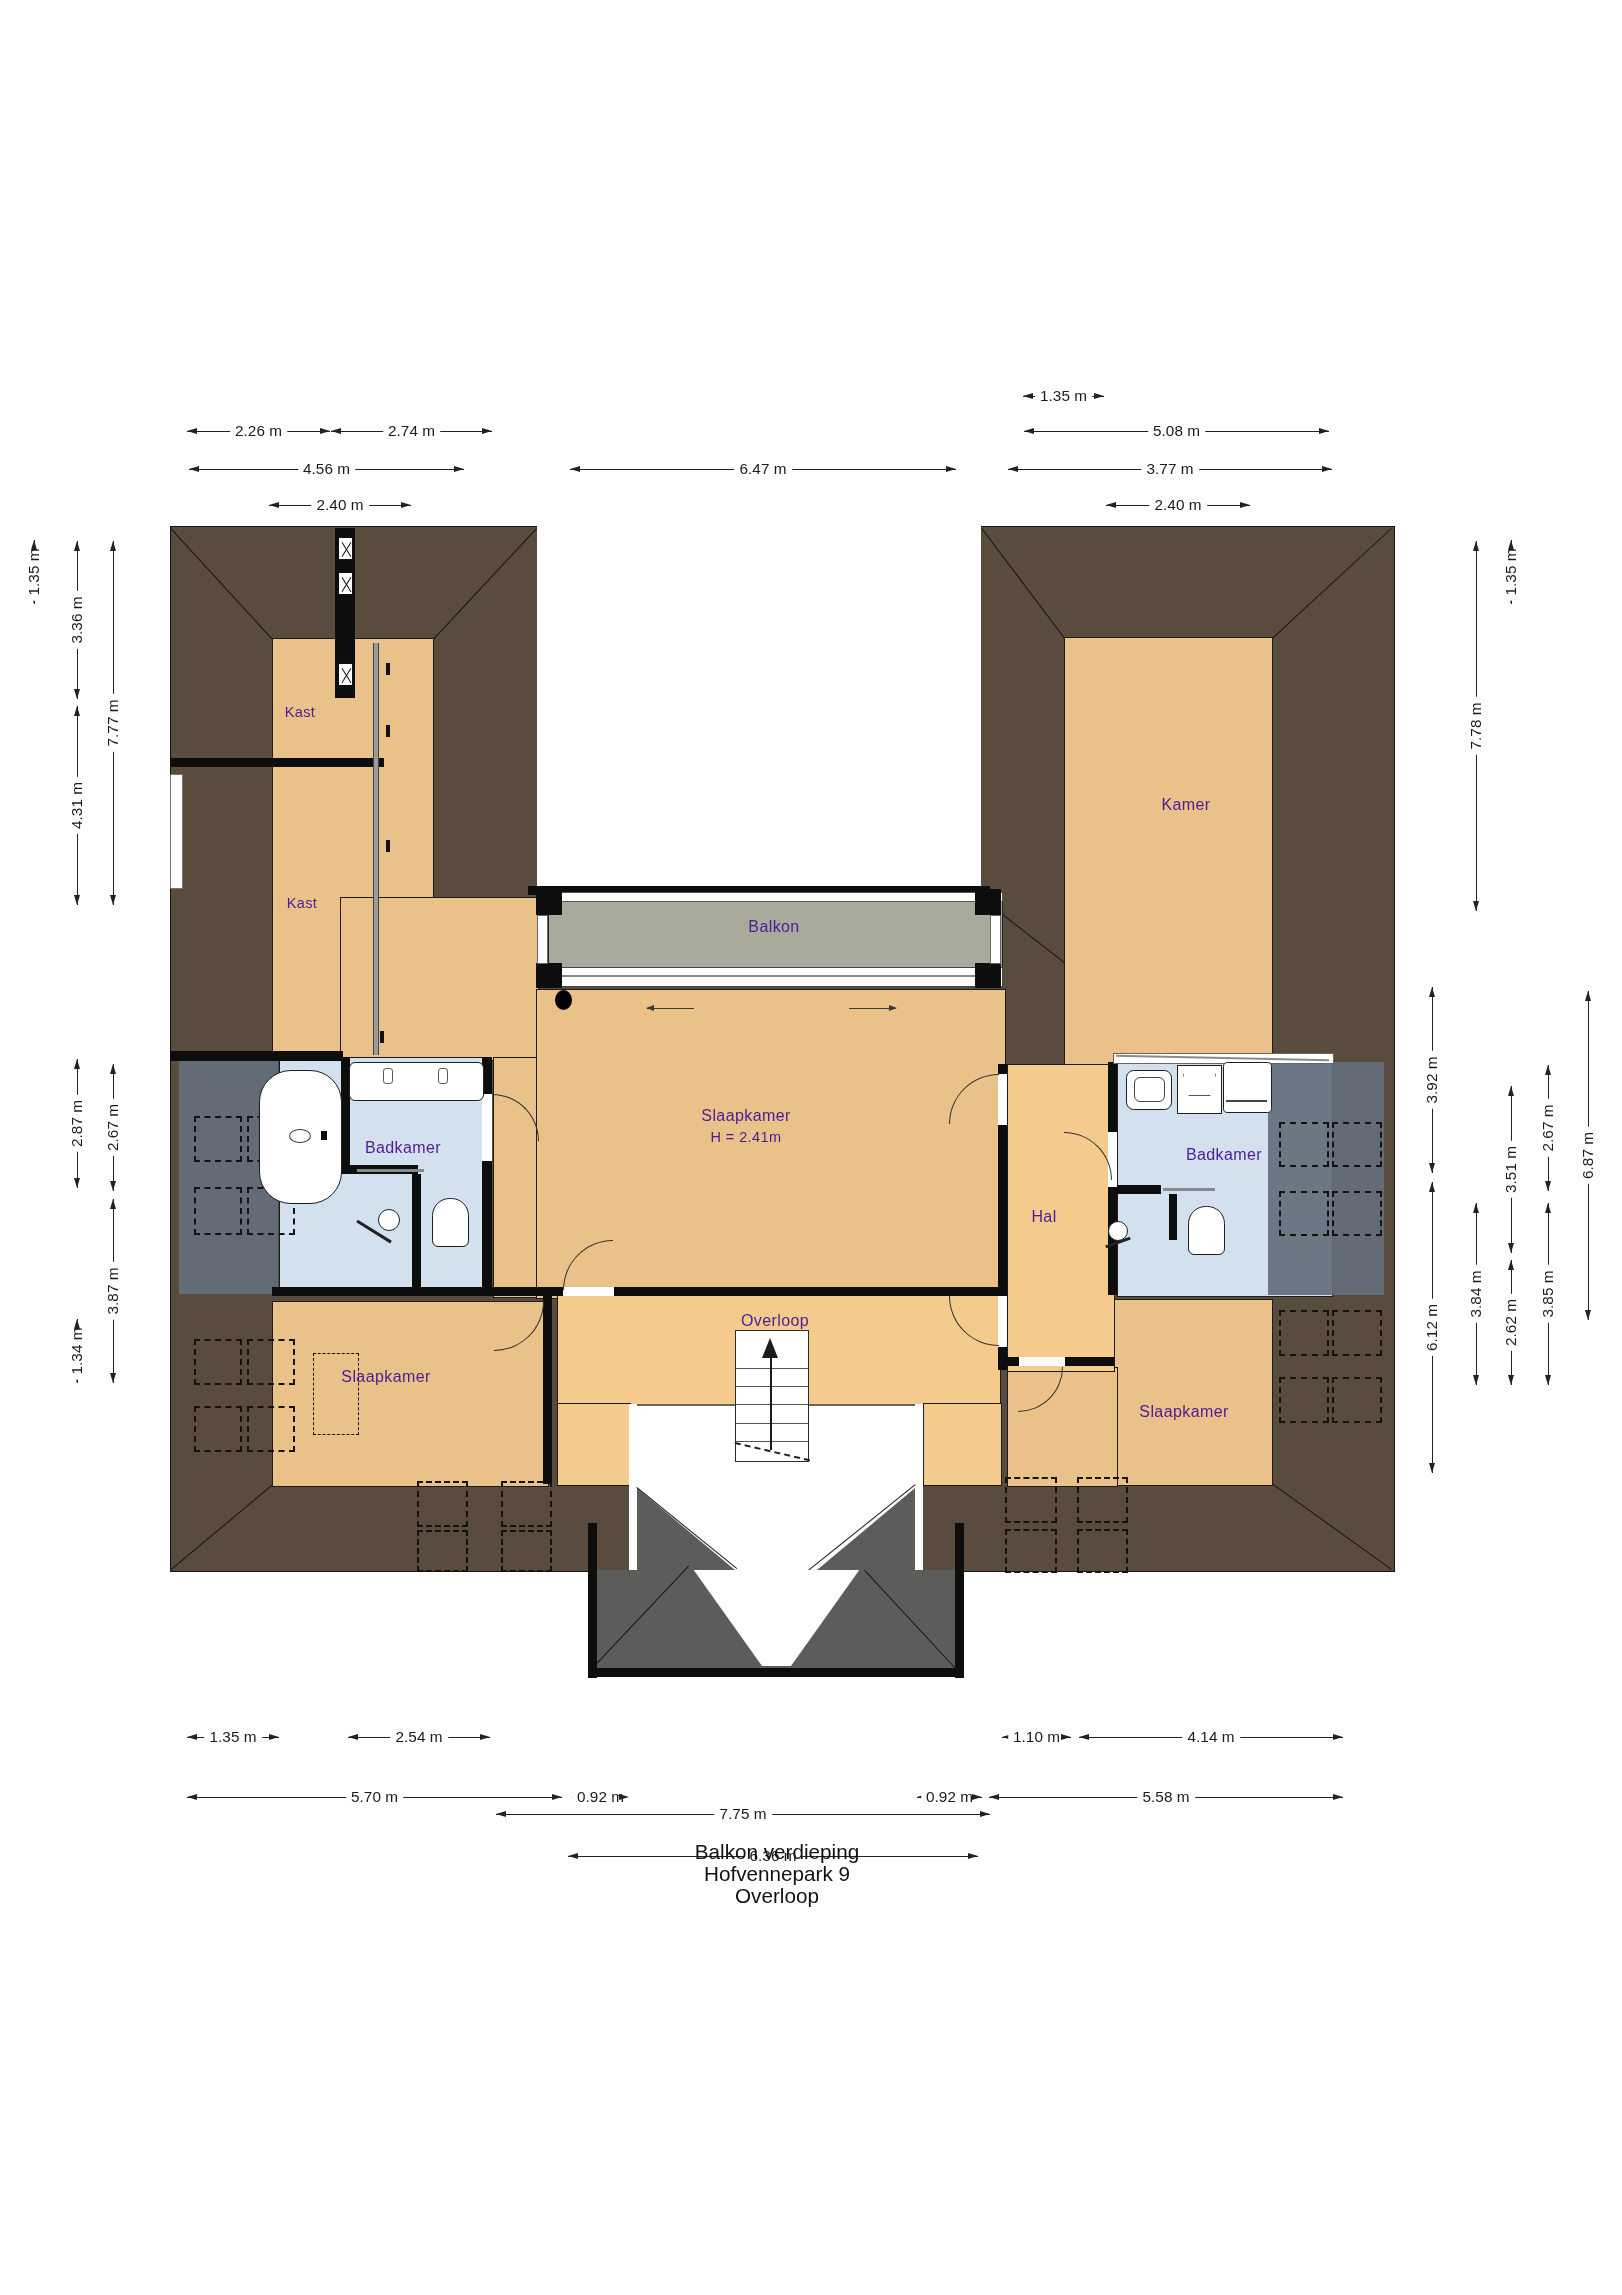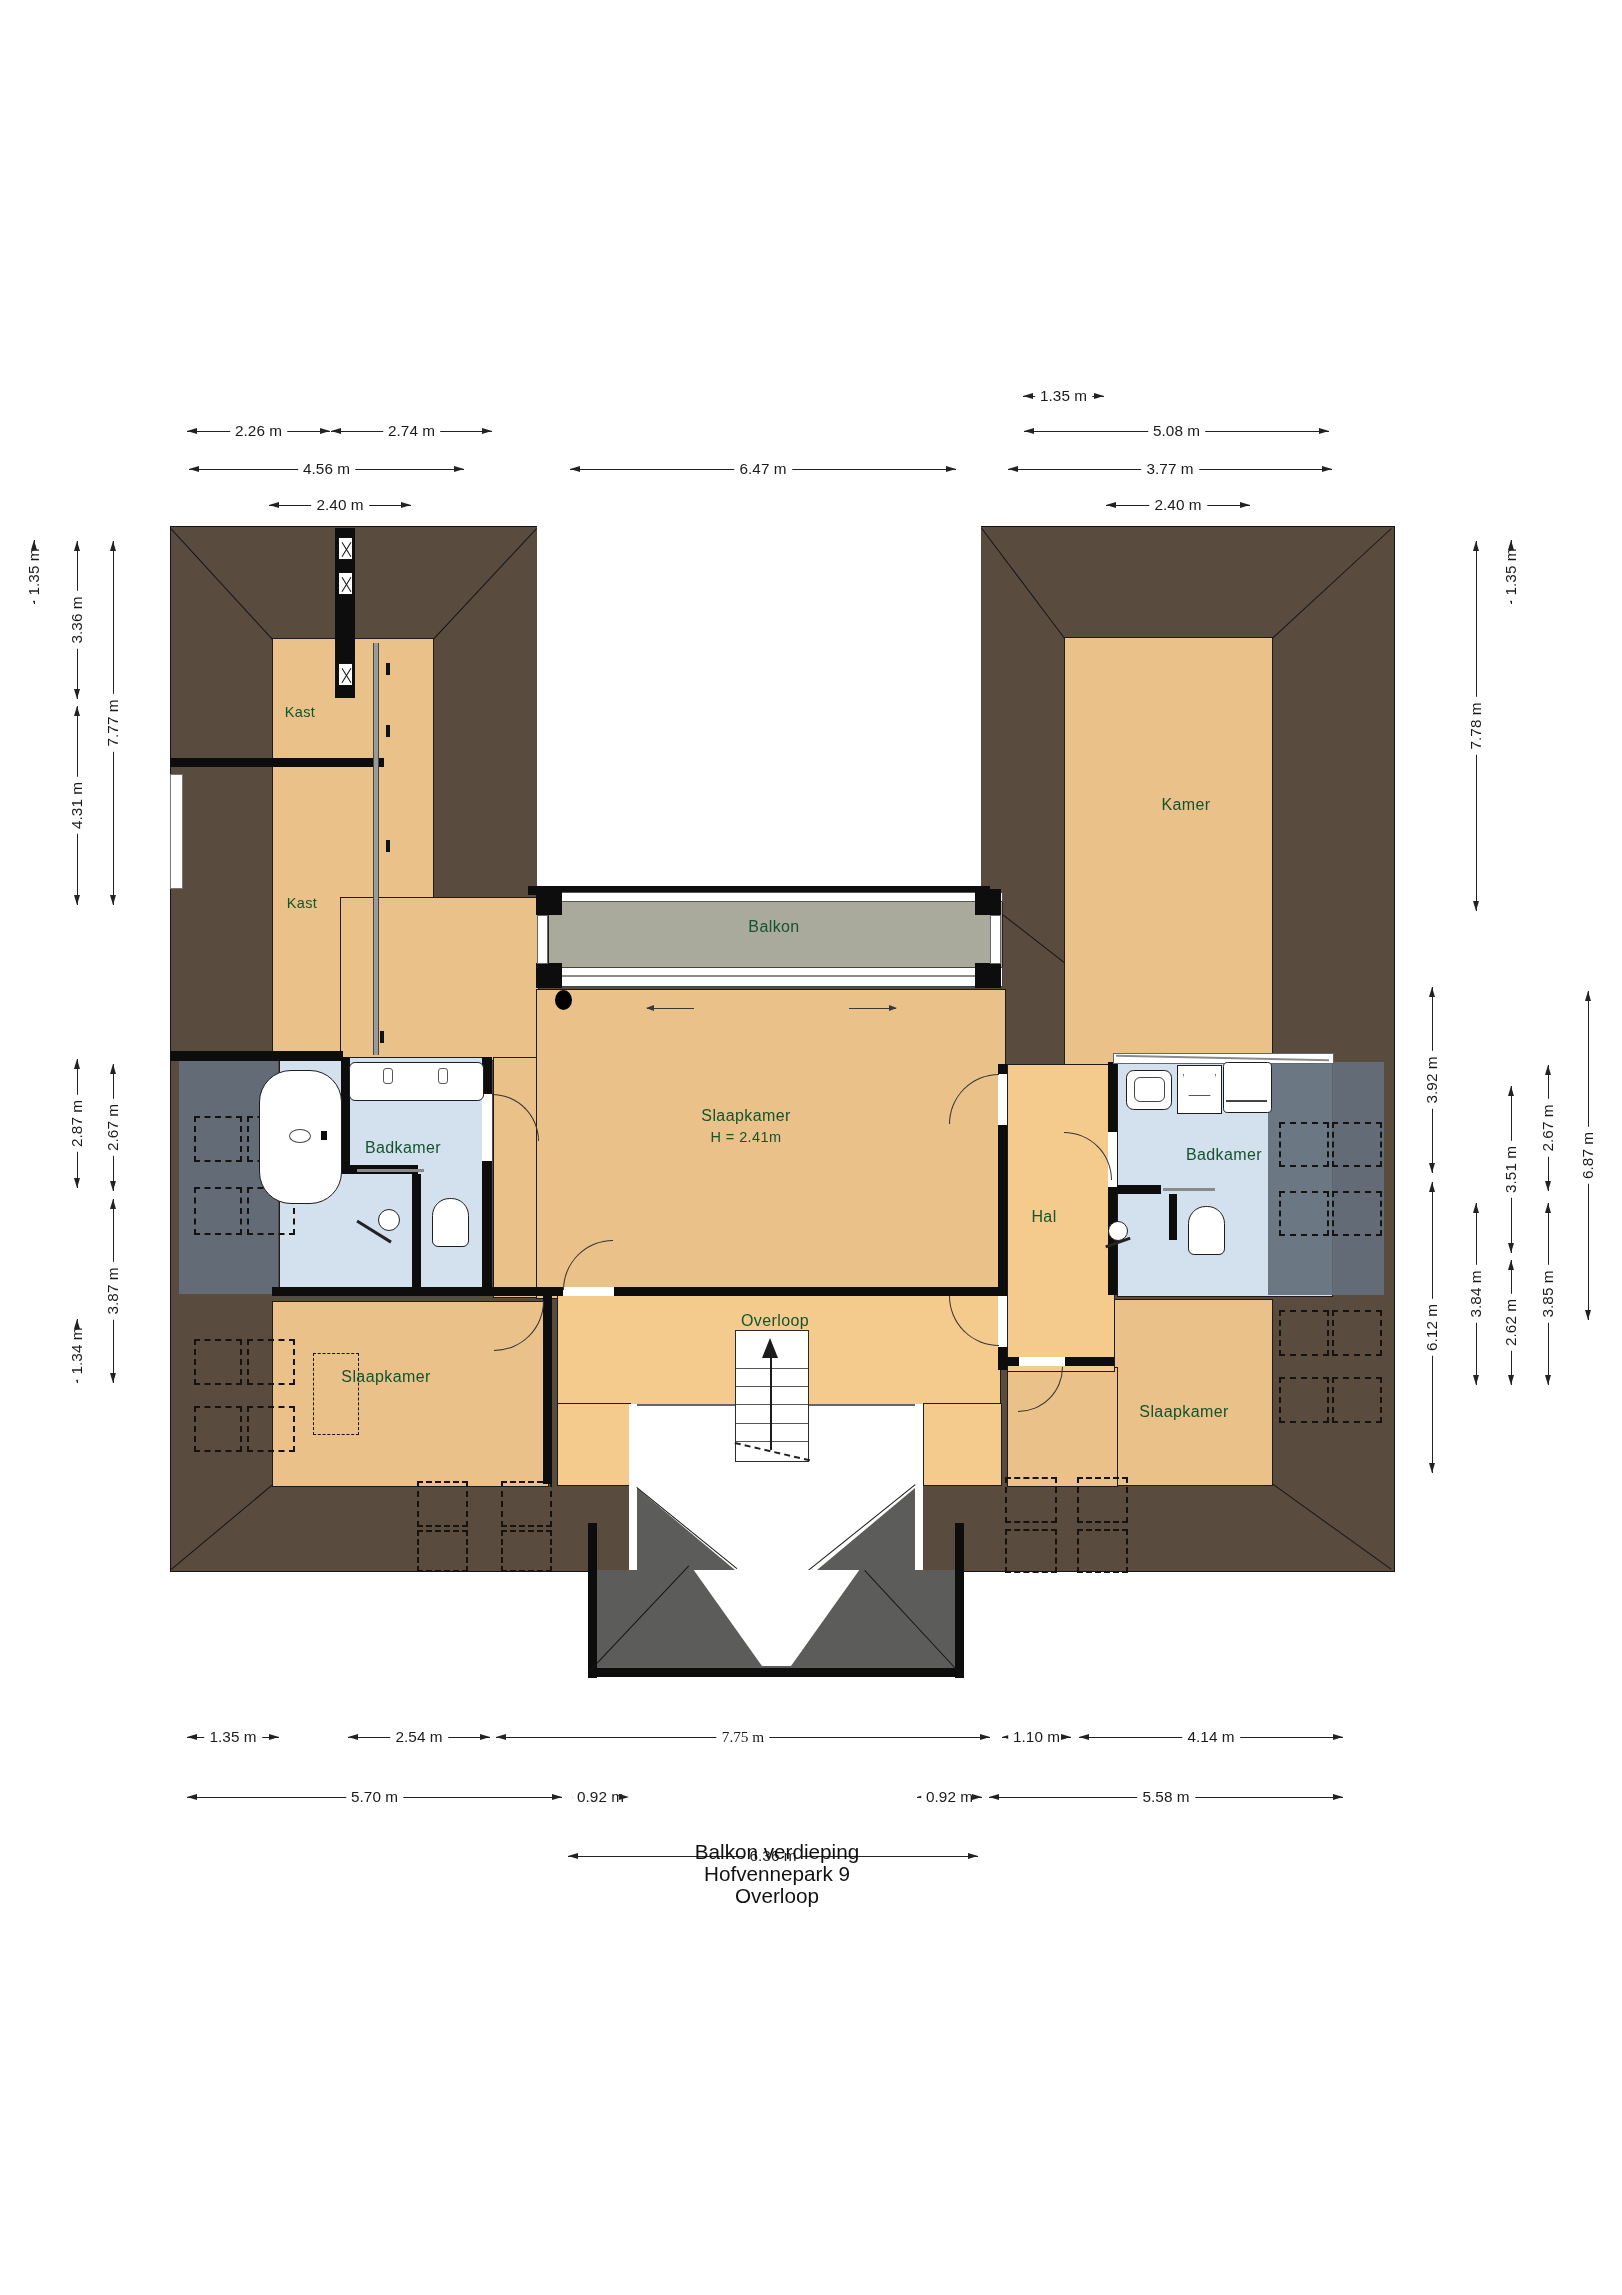--- a/index.html
+++ b/index.html
@@ -20,21 +20,21 @@
   .ridge{position:absolute;height:0;border-top:1.9px solid #161616;transform-origin:0 0;}
   .skylight{position:absolute;border:2.3px dashed #15130f;background:transparent;}
   .fixture{position:absolute;background:#fff;border:1.9px solid #1d1d1d;}
   .grayline{position:absolute;background:#8a8a8a;}
   .arc{position:absolute;border:1.5px solid #333;background:transparent;}
   .arc.bl{border-right:none;border-top:none;border-radius:0 0 0 100%;}
   .arc.br{border-left:none;border-top:none;border-radius:0 0 100% 0;}
   .arc.tl{border-right:none;border-bottom:none;border-radius:100% 0 0 0;}
   .arc.tr{border-left:none;border-bottom:none;border-radius:0 100% 0 0;}
   
-  .room-label{position:absolute;transform:translate(-50%,-50%);font-size:16px;color:#14532d;white-space:nowrap;letter-spacing:0.4px;text-align:center;}
+  .room-label{position:absolute;transform:translate(-50%,-50%);font-size:16px;color:#4c1d95;white-space:nowrap;letter-spacing:0.4px;text-align:center;}
   .room-label.small{font-size:14.5px;}
   .title{position:absolute;transform:translate(-50%,0);font-size:20.7px;color:#111;text-align:center;white-space:nowrap;line-height:22px;}
   
   .dimh,.dimv{position:absolute;height:0;border-top:1.2px solid #222;}
   .dimv{transform-origin:0 0;transform:rotate(-90deg);}
   .dimh::before,.dimv::before{content:'';position:absolute;left:0;top:-3.8px;border-right:10px solid #222;border-top:3.4px solid transparent;border-bottom:3.4px solid transparent;}
   .dimh::after,.dimv::after{content:'';position:absolute;right:0;top:-3.8px;border-left:10px solid #222;border-top:3.4px solid transparent;border-bottom:3.4px solid transparent;}
   .dimh .lbl,.dimv .lbl{position:absolute;left:50%;top:-0.8px;transform:translate(-50%,-50%);background:#fff;padding:0 5.4px;font-size:15.3px;color:#1a1a1a;white-space:nowrap;}
   
   .stairs{position:absolute;background:#fff;border:1.5px solid #2b2b2b;}
@@ -324,21 +324,21 @@
   <div class="dimv" style="left:1588px;top:1320px;width:329px;">
       <span class="lbl">6.87 m</span>
     </div>
 
   <div class="dimh" style="left:187px;top:1737px;width:92px;">
       <span class="lbl">1.35 m</span>
     </div>
   <div class="dimh" style="left:348px;top:1737px;width:142px;">
       <span class="lbl">2.54 m</span>
     </div>
-  <div class="dimh" style="left:496px;top:1737px;width:494px;font-family:Liberation Serif, serif;">
+  <div class="dimh" style="left:496px;top:1814px;width:494px;">
       <span class="lbl">7.75 m</span>
     </div>
   <div class="dimh" style="left:1002px;top:1737px;width:69px;">
       <span class="lbl">1.10 m</span>
     </div>
   <div class="dimh" style="left:1079px;top:1737px;width:264px;">
       <span class="lbl">4.14 m</span>
     </div>
   <div class="dimh" style="left:187px;top:1797px;width:375px;">
       <span class="lbl">5.70 m</span>

